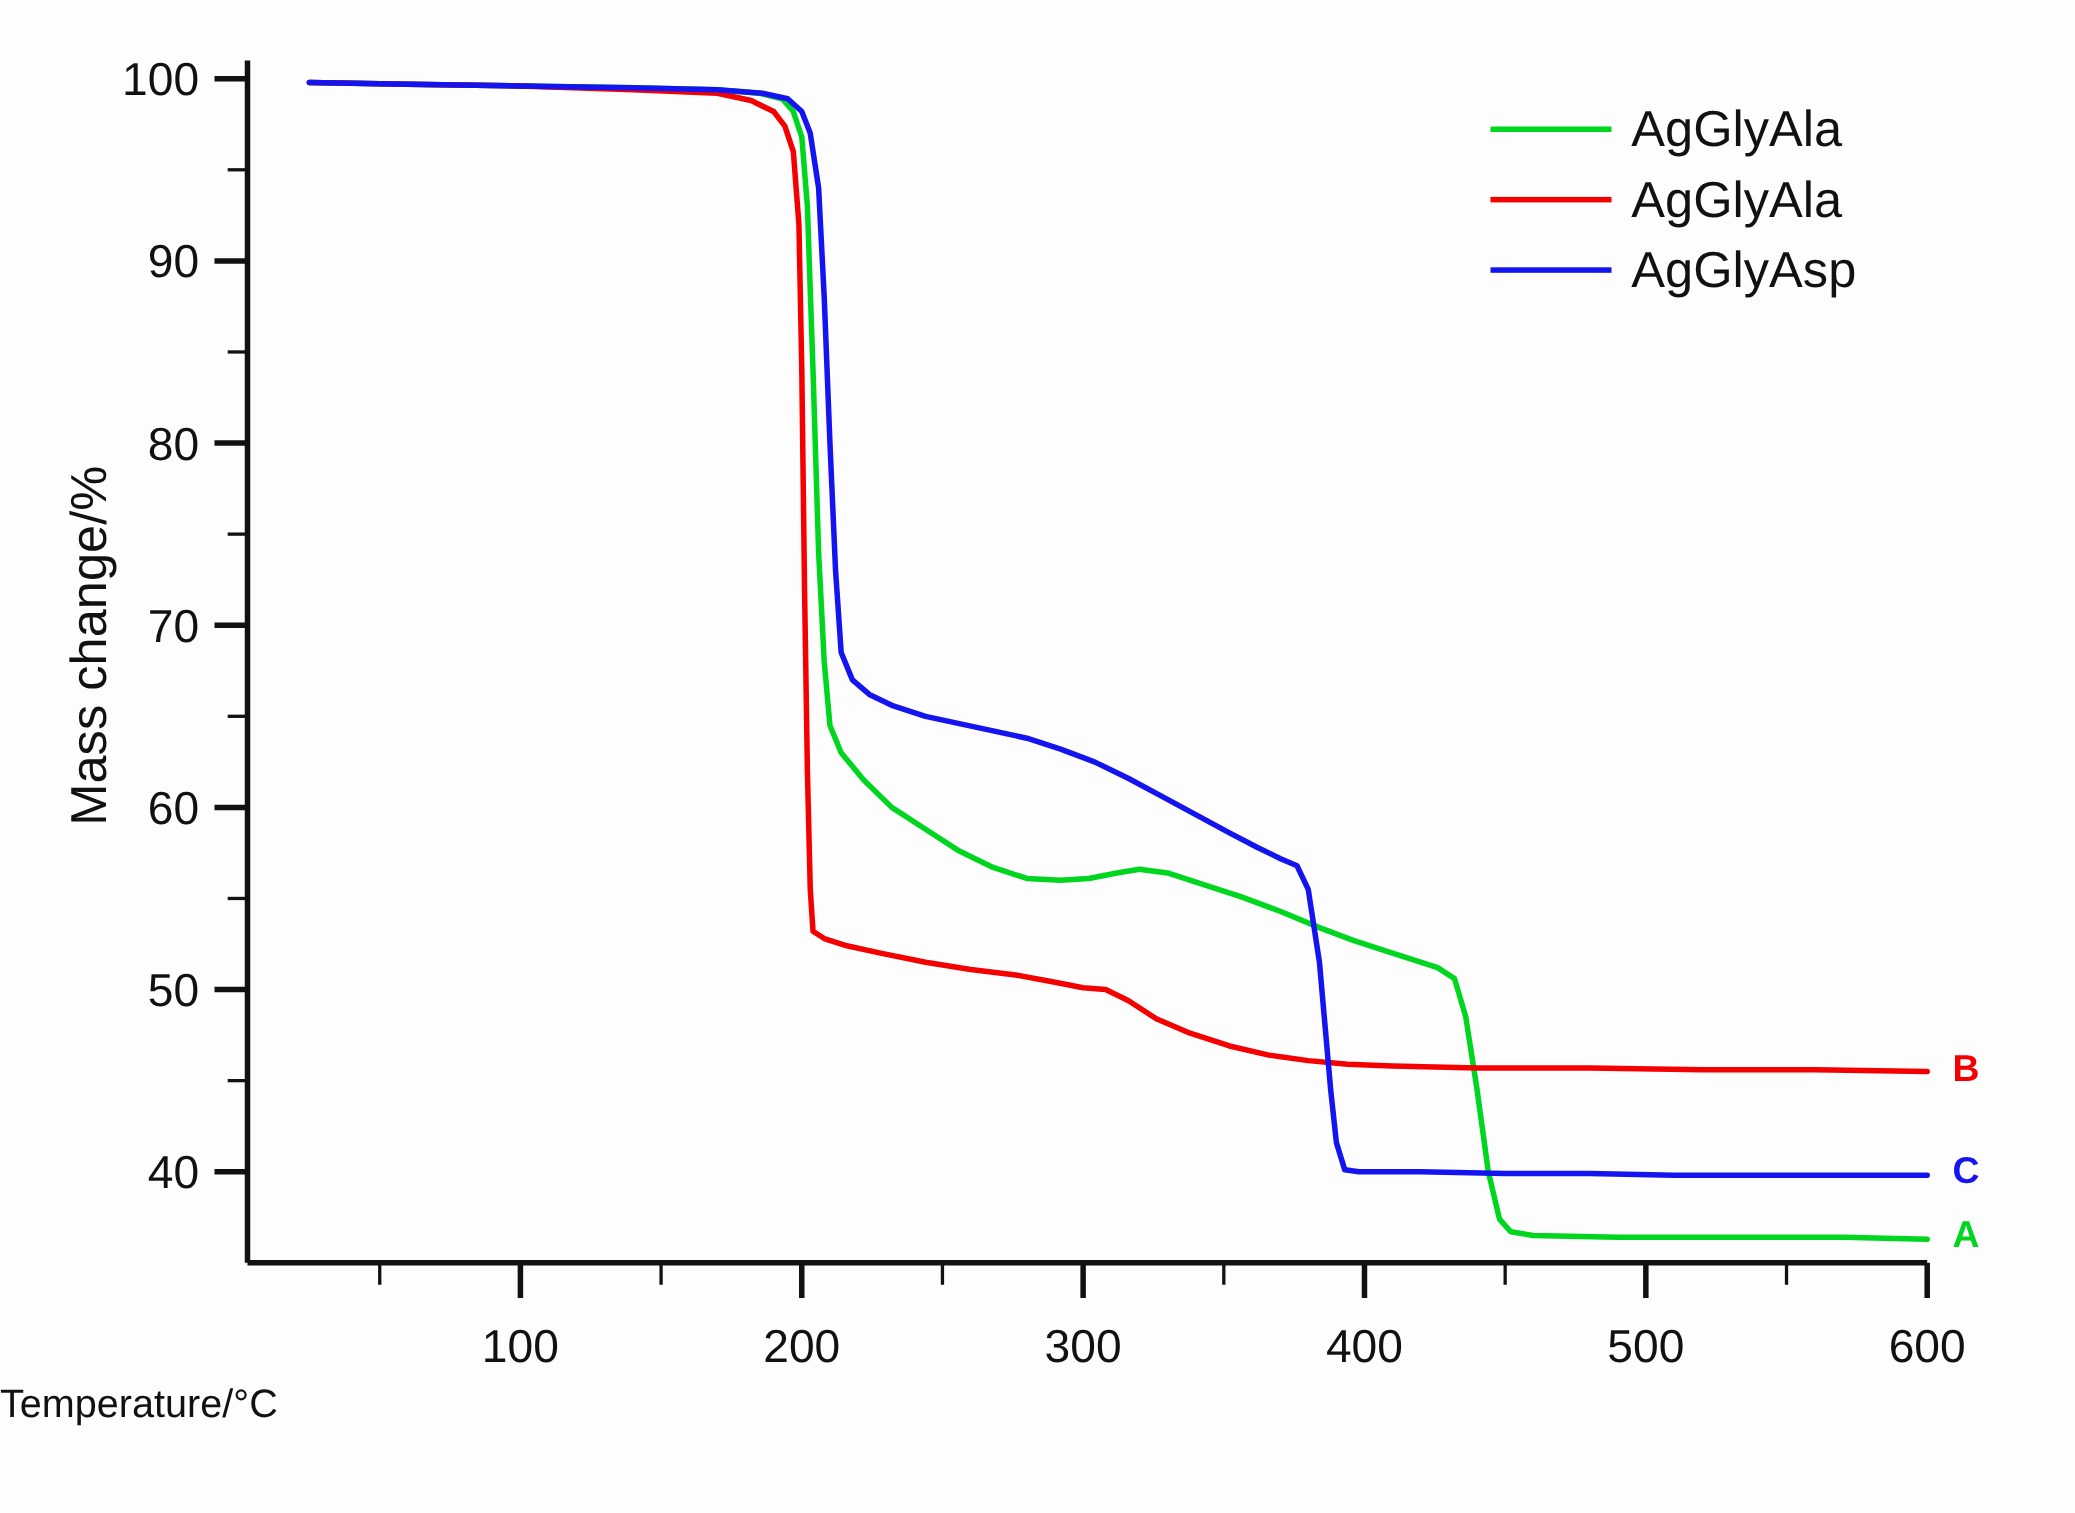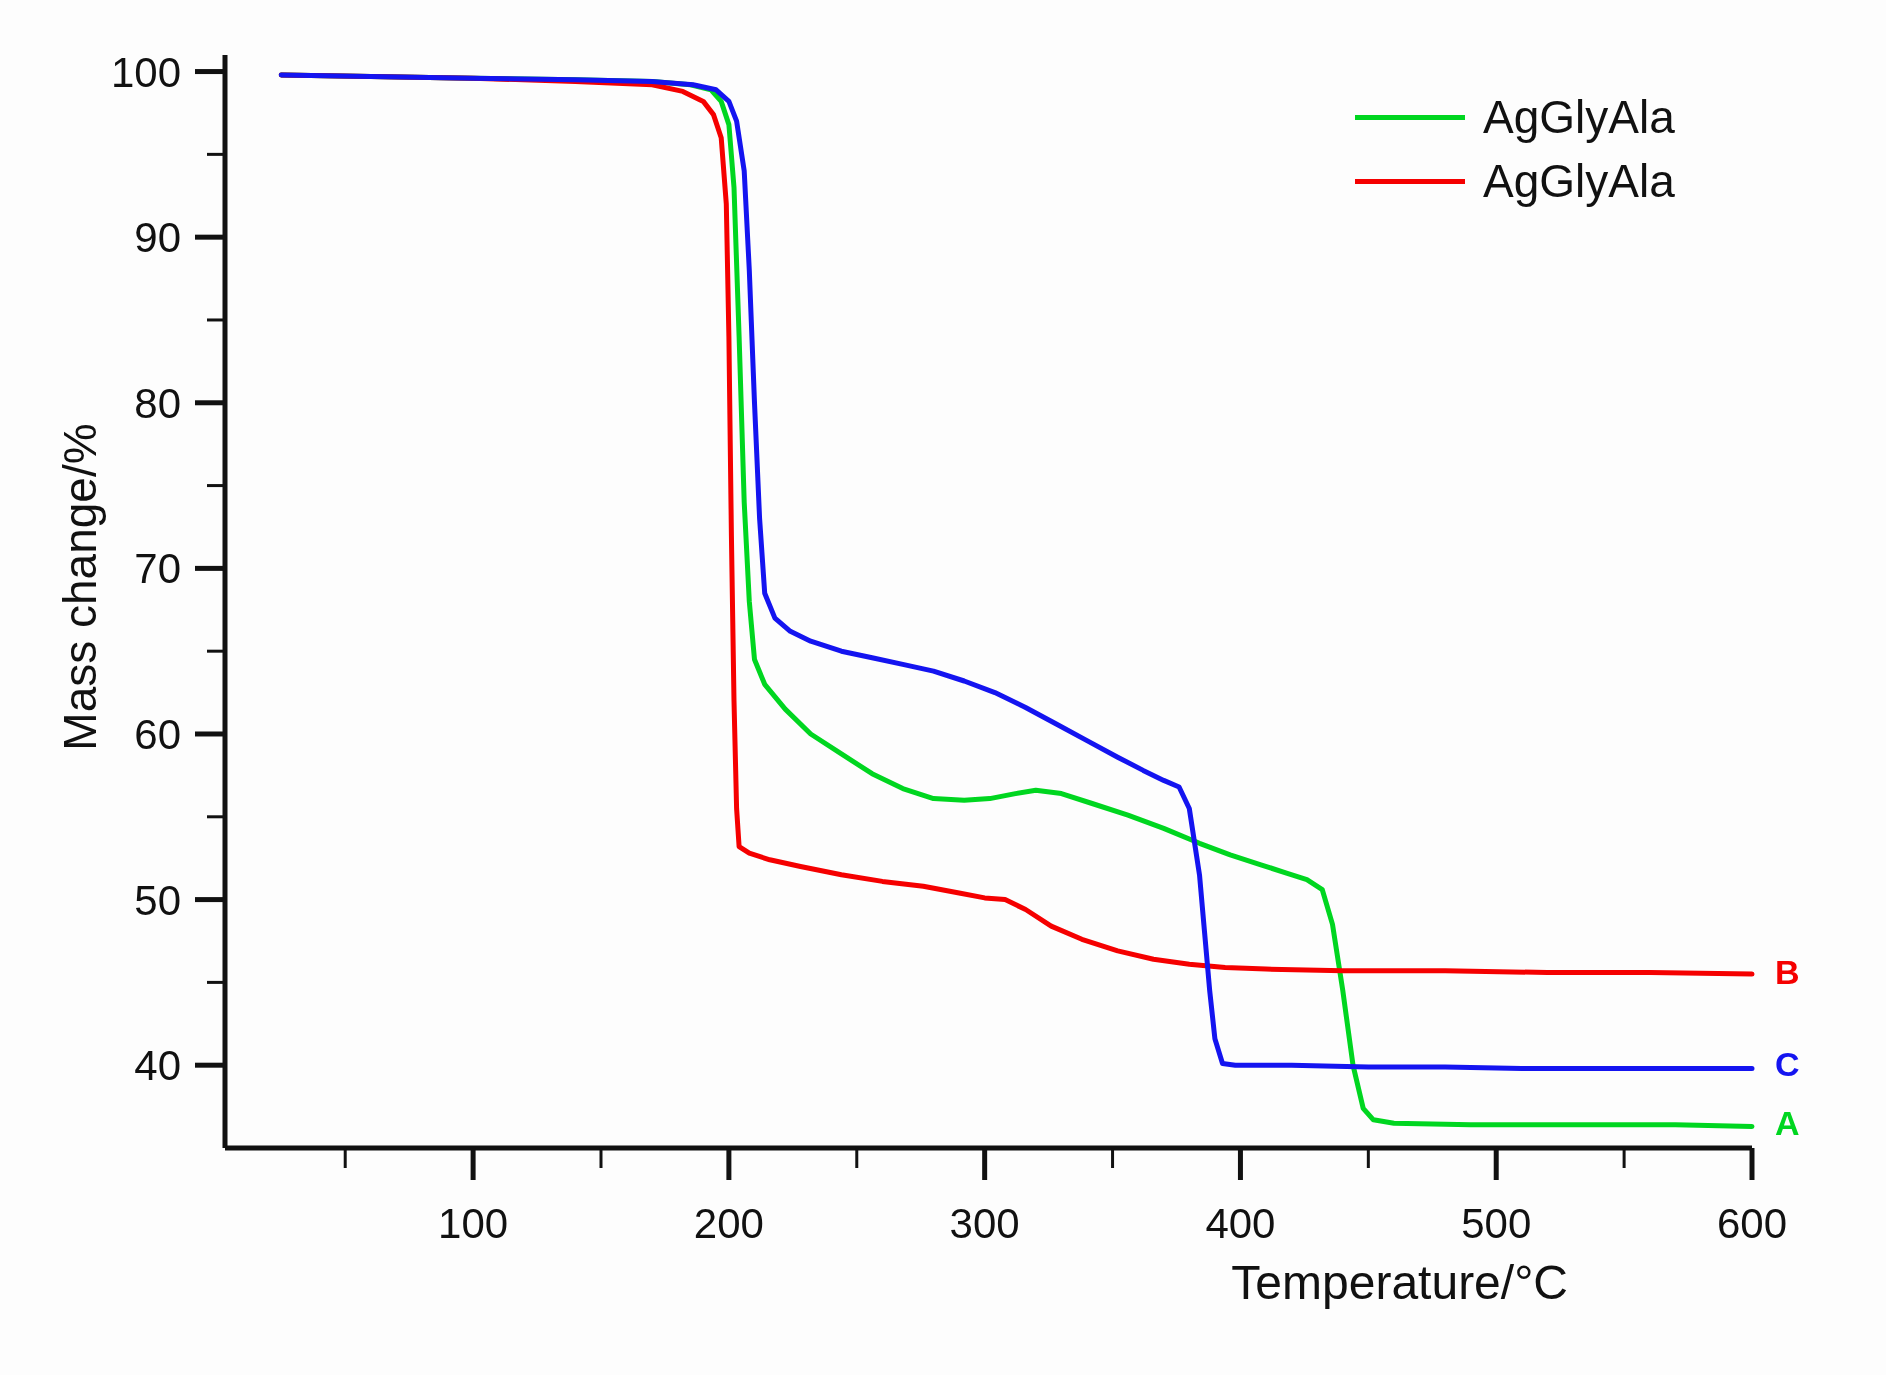--- a/index.html
+++ b/index.html
@@ -5,22 +5,22 @@
   html,body{margin:0;padding:0;background:#ffffff;}
   body{width:1886px;height:1375px;font-family:"Liberation Sans",sans-serif;overflow:hidden;}
   #stage{position:relative;width:1886px;height:1375px;background:#fdfdfd;}
   #plot{position:absolute;left:0;top:0;width:1886px;height:1375px;}
   .ylabel{
     position:absolute;left:-180px;top:560px;width:520px;
     transform:rotate(-90deg);transform-origin:center center;
     text-align:center;font-size:46px;color:#111;white-space:nowrap;
   }
   .xlabel{
-    position:absolute;left:0;top:1255px;width:1568px;text-align:right;
-    font-size:48px;color:#111;
+    position:absolute;left:0;top:1255px;width:1568px;text-align:left;
+    font-size:36px;color:#111;
   }
   .legend{position:absolute;left:1355px;top:85px;width:520px;}
   .legend-row{display:flex;align-items:center;height:64px;}
   .legend-swatch{width:110px;height:0;border-top-width:5px;border-top-style:solid;margin-right:18px;}
   .legend-text{font-size:46px;color:#111;line-height:1;white-space:nowrap;}
   .endlabel{position:absolute;font-size:34px;font-weight:bold;line-height:1;}
   .tick-text{font-size:42px;fill:#111;}
 </style>
 </head>
 <body>
@@ -86,19 +86,23 @@
 
   <div class="legend">
     <div class="legend-row">
       <span class="legend-swatch" style="border-top-color: rgb(0, 214, 32);"></span>
       <span class="legend-text">AgGlyAla</span>
     </div>
     <div class="legend-row">
       <span class="legend-swatch" style="border-top-color: rgb(245, 0, 0);"></span>
       <span class="legend-text">AgGlyAla</span>
     </div>
+    <div class="legend-row">
+      <span class="legend-swatch" style="border-top-color: rgb(20, 20, 240);"></span>
+      <span class="legend-text">AgGlyAsp</span>
+    </div>
   </div>
 
   <div class="endlabel" id="end-b" style="left: 1775px; top: 955px; color: rgb(245, 0, 0);">B</div>
   <div class="endlabel" id="end-c" style="left: 1775px; top: 1047px; color: rgb(20, 20, 240);">C</div>
   <div class="endlabel" id="end-a" style="left: 1775px; top: 1106px; color: rgb(0, 214, 32);">A</div>
 
 </div>
 
 </body></html>

